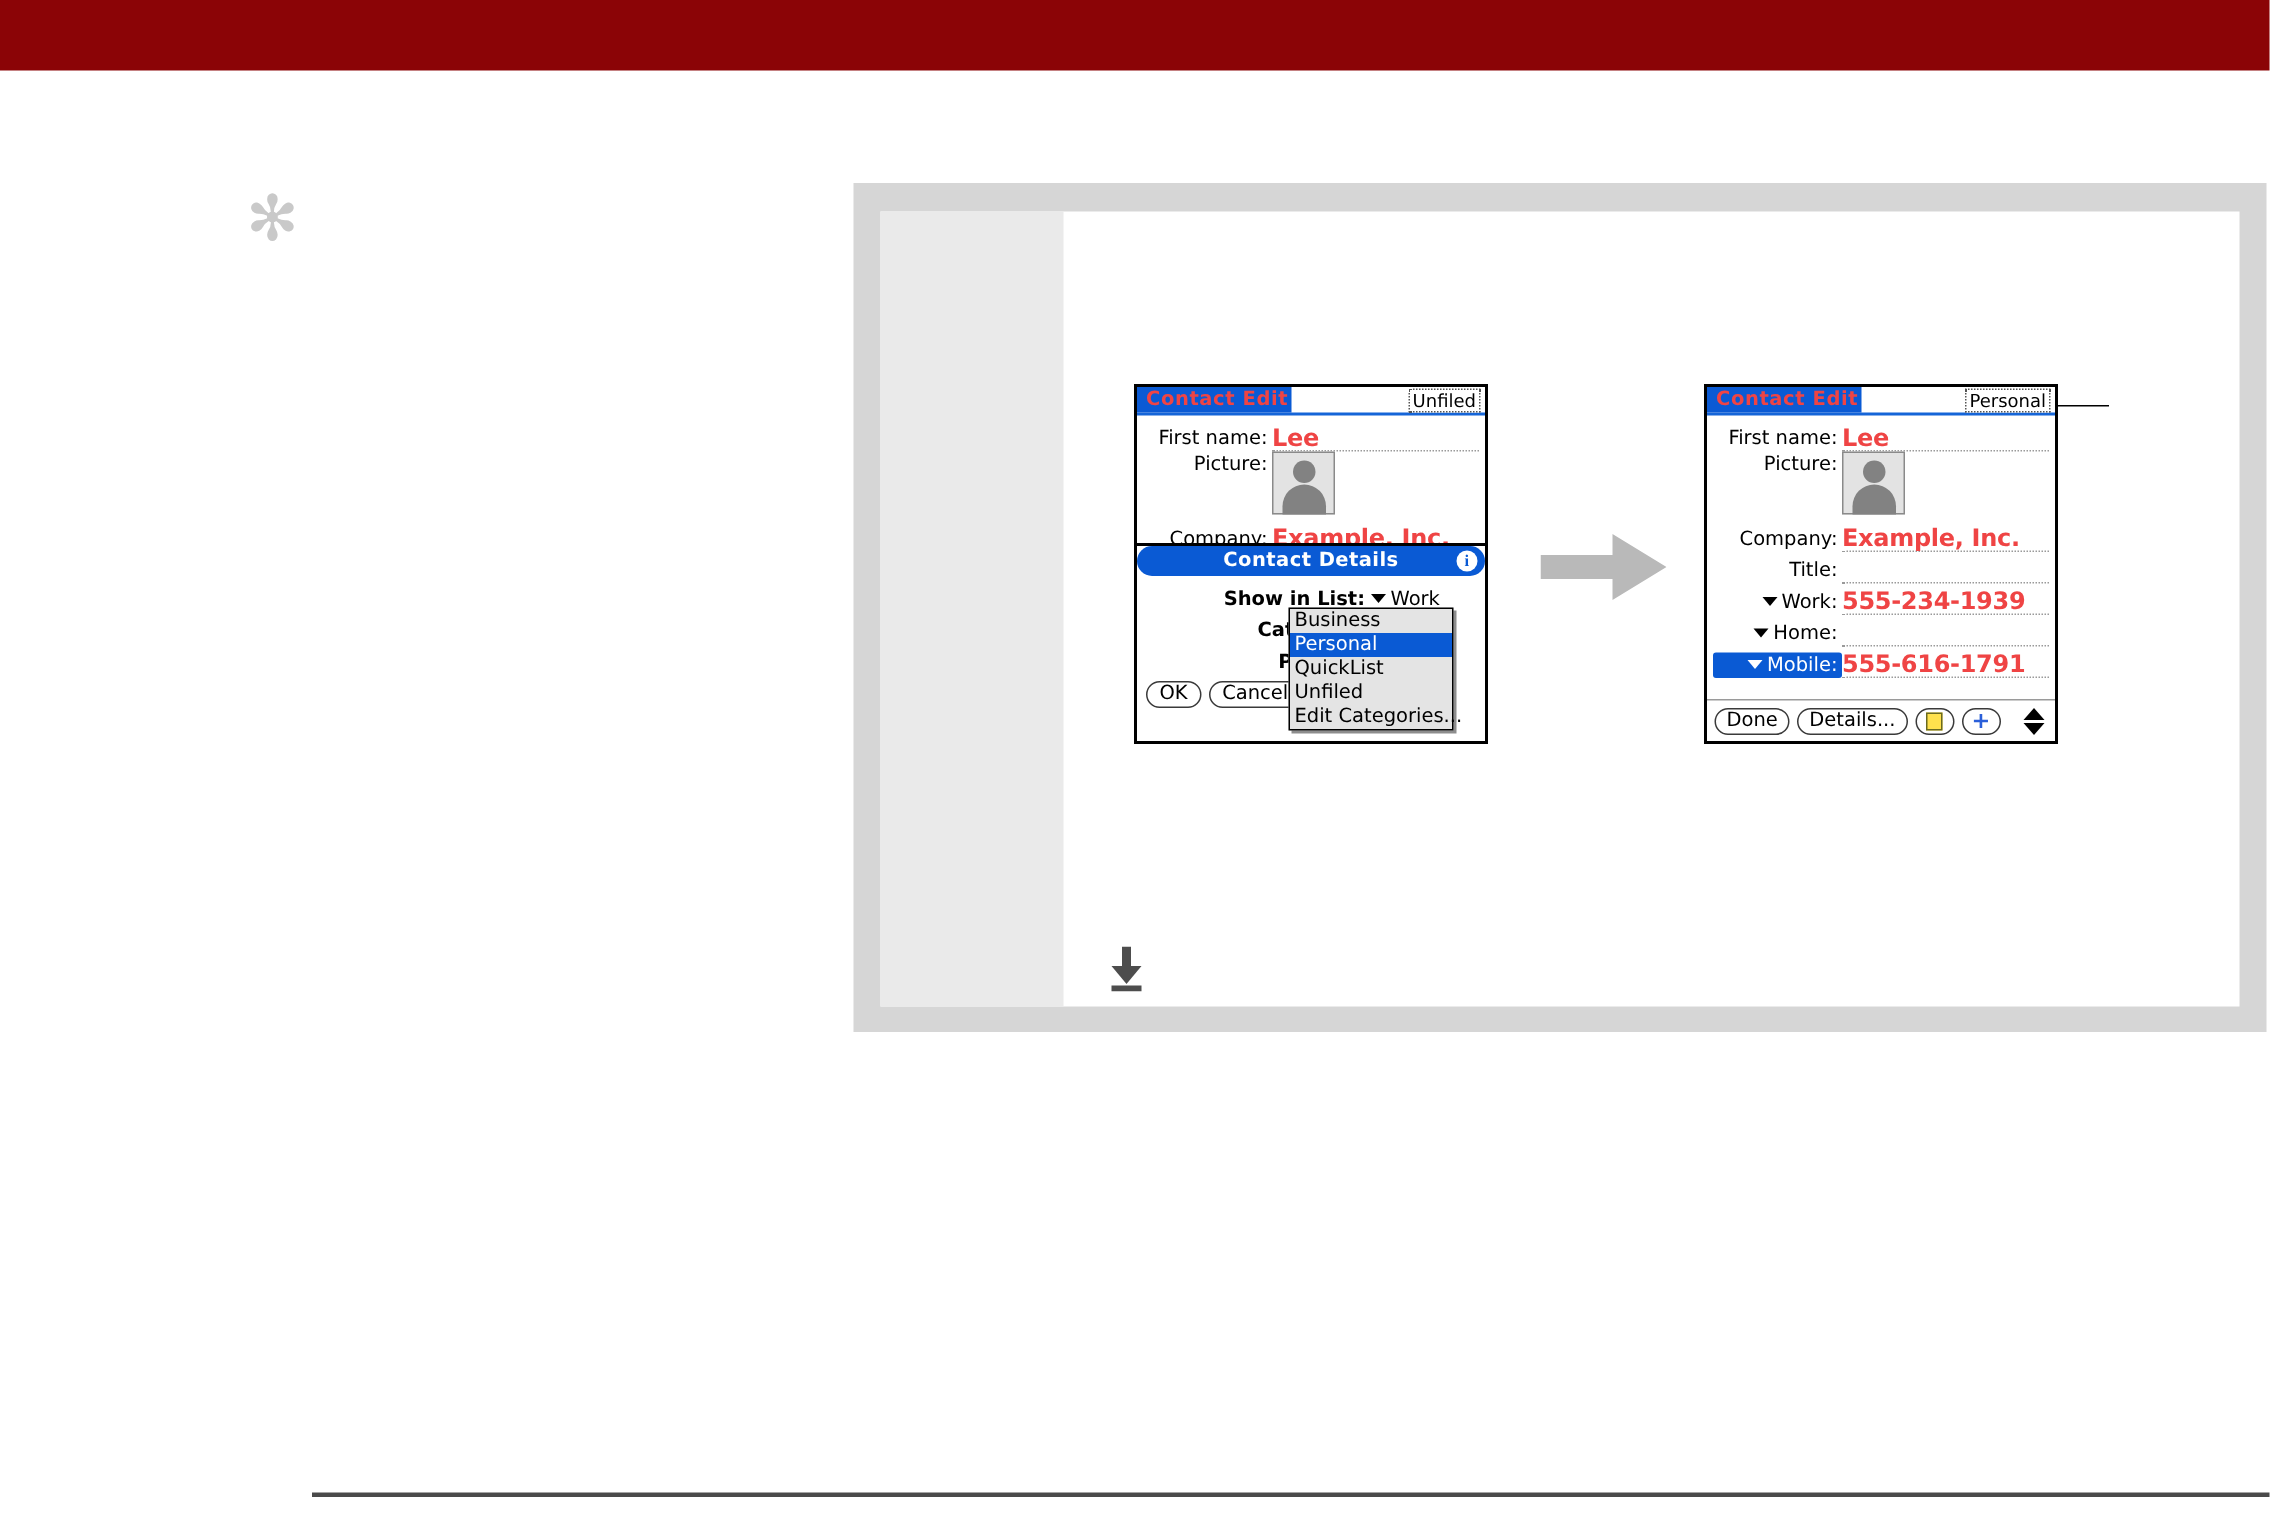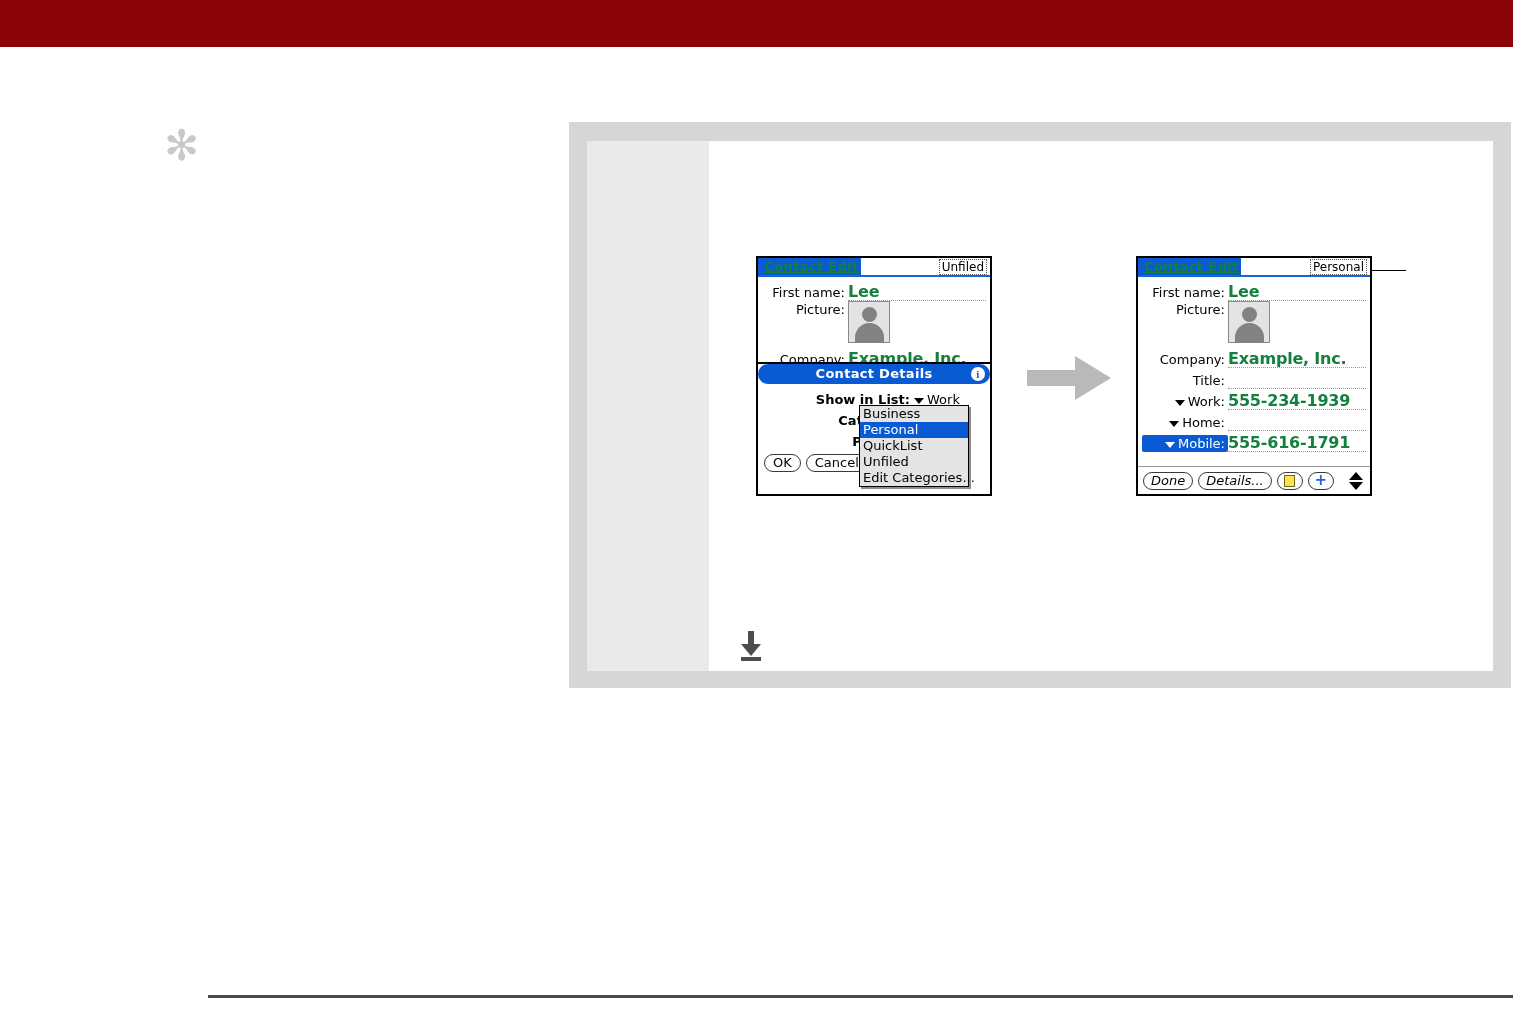--- a/index.html
+++ b/index.html
@@ -109,27 +109,26 @@
   .titlebar-fill {
     position: absolute;
     left: 0; top: 0;
     height: 17px;
     width: 103px;
     background: #0a5ad4;
   }
   .titlebar-title {
     position: absolute;
     left: 6px; top: 1px;
-    color: #15803d;
+    color: #ef4444;
     font-size: 13px;
     font-weight: bold;
     letter-spacing: 0.4px;
     line-height: 15px;
     white-space: nowrap;
-    text-decoration: underline;
   }
   .category-chip {
     position: absolute;
     right: 3px; top: 1px;
     font-size: 12px;
     color: #000000;
     line-height: 14px;
     padding: 0 2px;
     border: 1px dotted #555555;
     background: #ffffff;
@@ -159,21 +158,21 @@
   }
   .flabel.sel {
     background: #0a5ad4;
     color: #ffffff;
     border-radius: 2px;
   }
   .fvalue {
     flex: 1;
     font-size: 16px;
     font-weight: bold;
-    color: #15803d;
+    color: #ef4444;
     line-height: 17px;
     border-bottom: 1px dotted #9a9a9a;
     white-space: nowrap;
     letter-spacing: -0.2px;
   }
   .tri {
     display: inline-block;
     width: 0; height: 0;
     border-left: 5px solid transparent;
     border-right: 5px solid transparent;
@@ -217,21 +216,20 @@
   
   .palm-toolbar {
     position: absolute;
     left: 0; right: 0; bottom: 0;
     height: 28px;
     border-top: 1px solid #9a9a9a;
     display: flex;
     align-items: center;
     padding: 0 5px;
     box-sizing: border-box;
-    font-style: italic;
   }
   .pbtn {
     border: 1px solid #3a3a3a;
     border-radius: 9px;
     background: #ffffff;
     font-size: 13px;
     padding: 0 7px;
     height: 18px;
     line-height: 16px;
     margin-right: 5px;

